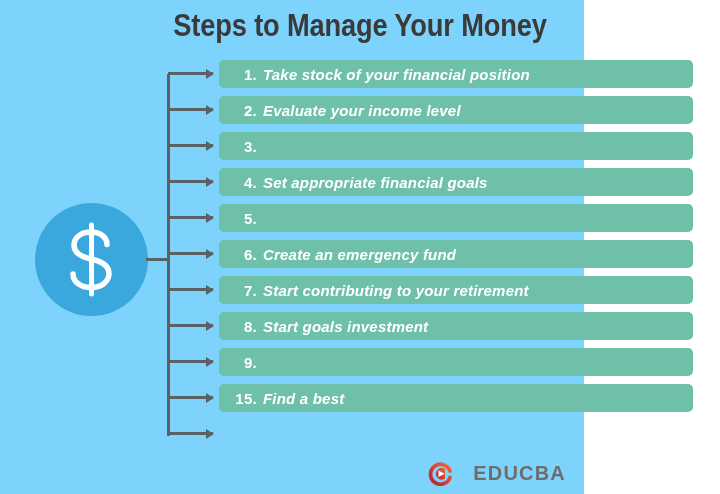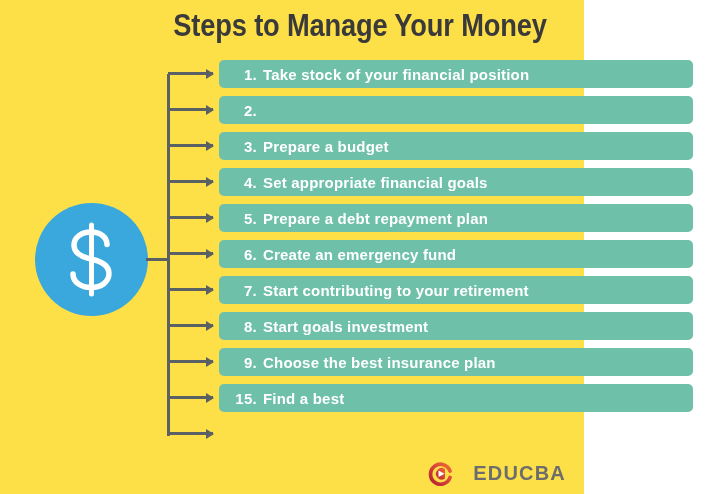--- a/index.html
+++ b/index.html
@@ -5,21 +5,21 @@
   * { margin:0; padding:0; box-sizing:border-box; }
   html, body {
     width:720px; height:494px;
     background:#ffffff;
     font-family:"Liberation Sans", sans-serif;
     overflow:hidden;
   }
   #page {
     position:relative;
     width:584px; height:494px;
-    background:#fde047;
+    background:#7dd3fc;
     padding-left:18px;
   }
 
   
   #title {
     position:absolute;
     left:0; top:8px;
     width:720px;
     text-align:center;
     font-family:"Liberation Sans Narrow","Liberation Sans",sans-serif;
@@ -95,20 +95,21 @@
     padding-right:6px;
     font-size:15px;
     font-weight:bold;
     letter-spacing:0.3px;
   }
   .bar-label {
     font-size:15px;
     font-weight:bold;
     letter-spacing:0.2px;
     white-space:nowrap;
+    font-style:italic;
   }
 
   
   #brand {
     position:absolute;
     right:18px; bottom:8px;
     display:flex;
     align-items:center;
     gap:20px;
   }
@@ -158,55 +159,53 @@
 
   <div id="bars">
 
     <div class="bar">
       <span class="bar-num">1.</span>
       <span class="bar-label">Take stock of your financial position</span>
     </div>
 
     <div class="bar">
       <span class="bar-num">2.</span>
+      <span class="bar-label">Evaluate your income level</span>
     </div>
 
     <div class="bar">
       <span class="bar-num">3.</span>
-      <span class="bar-label">Prepare a budget</span>
     </div>
 
     <div class="bar">
       <span class="bar-num">4.</span>
       <span class="bar-label">Set appropriate financial goals</span>
     </div>
 
     <div class="bar">
       <span class="bar-num">5.</span>
-      <span class="bar-label">Prepare a debt repayment plan</span>
     </div>
 
     <div class="bar">
       <span class="bar-num">6.</span>
       <span class="bar-label">Create an emergency fund</span>
     </div>
 
     <div class="bar">
       <span class="bar-num">7.</span>
       <span class="bar-label">Start contributing to your retirement</span>
     </div>
 
     <div class="bar">
       <span class="bar-num">8.</span>
       <span class="bar-label">Start goals investment</span>
     </div>
 
     <div class="bar">
       <span class="bar-num">9.</span>
-      <span class="bar-label">Choose the best insurance plan</span>
     </div>
 
     <div class="bar">
       <span class="bar-num">15.</span>
       <span class="bar-label">Find a best</span>
     </div>
 
 
   </div>
 

